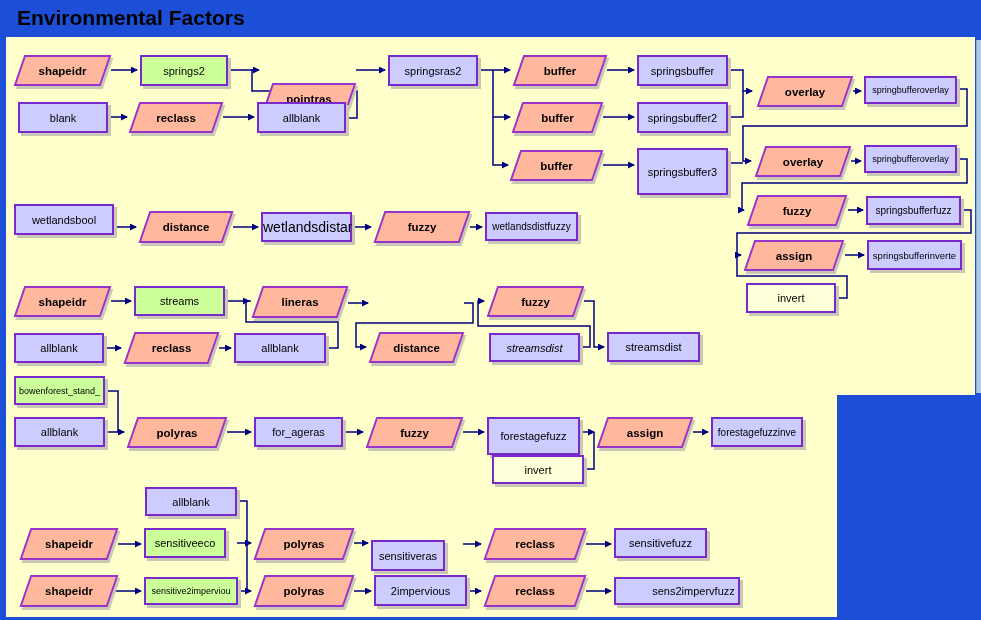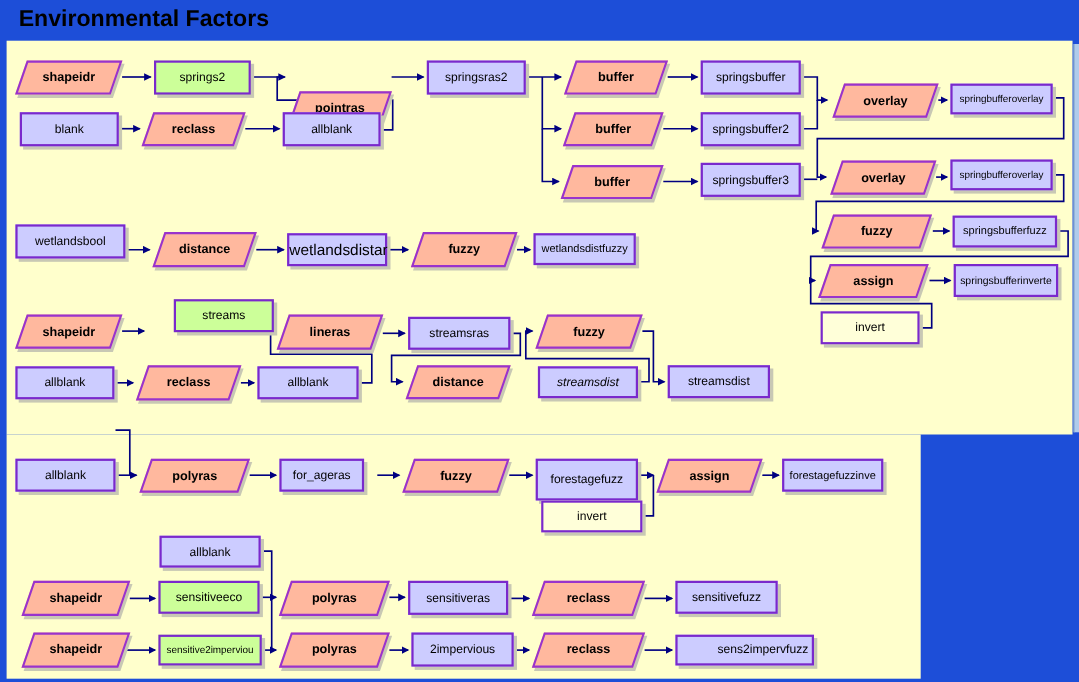--- a/index.html
+++ b/index.html
@@ -129,21 +129,21 @@
         <span class="label">buffer</span>
       </div>
       <div class="node data" style="left: 637px; top: 102px; width: 91px; height: 31px;">
         <div class="shape"></div>
         <span class="label">springsbuffer2</span>
       </div>
       <div class="node tool" style="left: 510px; top: 150px; width: 93px; height: 31px;">
         <div class="shape"></div>
         <span class="label">buffer</span>
       </div>
-      <div class="node data" style="left: 637px; top: 148px; width: 91px; height: 31px; text-align: right;">
+      <div class="node data" style="left: 637px; top: 148px; width: 91px; height: 47px; text-align: right;">
         <div class="shape"></div>
         <span class="label">springsbuffer3</span>
       </div>
       <div class="node tool" style="left: 757px; top: 76px; width: 96px; height: 31px;">
         <div class="shape"></div>
         <span class="label">overlay</span>
       </div>
       <div class="node data" style="left: 864px; top: 76px; width: 93px; height: 28px;">
         <div class="shape"></div>
         <span class="label" style="font-size: 9px;">springbufferoverlay</span>
@@ -193,32 +193,28 @@
         <span class="label">fuzzy</span>
       </div>
       <div class="node data" style="left: 485px; top: 212px; width: 93px; height: 29px;">
         <div class="shape"></div>
         <span class="label" style="font-size: 10px;">wetlandsdistfuzzy</span>
       </div>
       <div class="node tool" style="left: 14px; top: 286px; width: 97px; height: 31px;">
         <div class="shape"></div>
         <span class="label">shapeidr</span>
       </div>
-      <div class="node input" style="left: 134px; top: 272px; width: 91px; height: 30px; margin-left: 24px;">
+      <div class="node input" style="left: 134px; top: 286px; width: 91px; height: 30px;">
         <div class="shape"></div>
         <span class="label">streams</span>
       </div>
       <div class="node tool" style="left: 252px; top: 286px; width: 96px; height: 32px;">
         <div class="shape"></div>
         <span class="label">lineras</span>
       </div>
-      <div class="node data" style="left: 371px; top: 288px; width: 93px; height: 30px;">
-        <div class="shape"></div>
-        <span class="label">streamsras</span>
-      </div>
       <div class="node tool" style="left: 487px; top: 286px; width: 97px; height: 31px;">
         <div class="shape"></div>
         <span class="label">fuzzy</span>
       </div>
       <div class="node data" style="left: 14px; top: 333px; width: 90px; height: 30px;">
         <div class="shape"></div>
         <span class="label">allblank</span>
       </div>
       <div class="node tool" style="left: 124px; top: 332px; width: 95px; height: 32px;">
         <div class="shape"></div>
@@ -233,29 +229,33 @@
         <span class="label">distance</span>
       </div>
       <div class="node data" style="left: 489px; top: 333px; width: 91px; height: 29px; font-style: italic;">
         <div class="shape"></div>
         <span class="label">streamsdist</span>
       </div>
       <div class="node data" style="left: 607px; top: 332px; width: 93px; height: 30px;">
         <div class="shape"></div>
         <span class="label">streamsdist</span>
       </div>
+      <div class="node input" style="left: 14px; top: 376px; width: 91px; height: 29px;">
+        <div class="shape"></div>
+        <span class="label" style="font-size: 9px;">bowenforest_stand_</span>
+      </div>
       <div class="node data" style="left: 14px; top: 417px; width: 91px; height: 30px;">
         <div class="shape"></div>
         <span class="label">allblank</span>
       </div>
       <div class="node tool" style="left: 127px; top: 417px; width: 100px; height: 31px;">
         <div class="shape"></div>
         <span class="label">polyras</span>
       </div>
-      <div class="node data" style="left: 254px; top: 417px; width: 77px; height: 30px;">
+      <div class="node data" style="left: 254px; top: 417px; width: 89px; height: 30px;">
         <div class="shape"></div>
         <span class="label">for_ageras</span>
       </div>
       <div class="node tool" style="left: 366px; top: 417px; width: 97px; height: 31px;">
         <div class="shape"></div>
         <span class="label">fuzzy</span>
       </div>
       <div class="node data" style="left: 487px; top: 417px; width: 93px; height: 38px;">
         <div class="shape"></div>
         <span class="label">forestagefuzz</span>
@@ -273,29 +273,29 @@
         <span class="label">invert</span>
       </div>
       <div class="node data" style="left: 145px; top: 487px; width: 92px; height: 29px;">
         <div class="shape"></div>
         <span class="label">allblank</span>
       </div>
       <div class="node tool" style="left: 20px; top: 528px; width: 98px; height: 32px;">
         <div class="shape"></div>
         <span class="label">shapeidr</span>
       </div>
-      <div class="node input" style="left: 144px; top: 528px; width: 92px; height: 30px; text-align: right;">
+      <div class="node input" style="left: 144px; top: 528px; width: 82px; height: 30px; text-align: right;">
         <div class="shape"></div>
         <span class="label">sensitiveeco</span>
       </div>
       <div class="node tool" style="left: 254px; top: 528px; width: 100px; height: 32px;">
         <div class="shape"></div>
         <span class="label">polyras</span>
       </div>
-      <div class="node data" style="left: 371px; top: 528px; width: 91px; height: 31px;">
+      <div class="node data" style="left: 371px; top: 540px; width: 74px; height: 31px;">
         <div class="shape"></div>
         <span class="label">sensitiveras</span>
       </div>
       <div class="node tool" style="left: 484px; top: 528px; width: 102px; height: 32px;">
         <div class="shape"></div>
         <span class="label">reclass</span>
       </div>
       <div class="node data" style="left: 614px; top: 528px; width: 93px; height: 30px;">
         <div class="shape"></div>
         <span class="label">sensitivefuzz</span>

